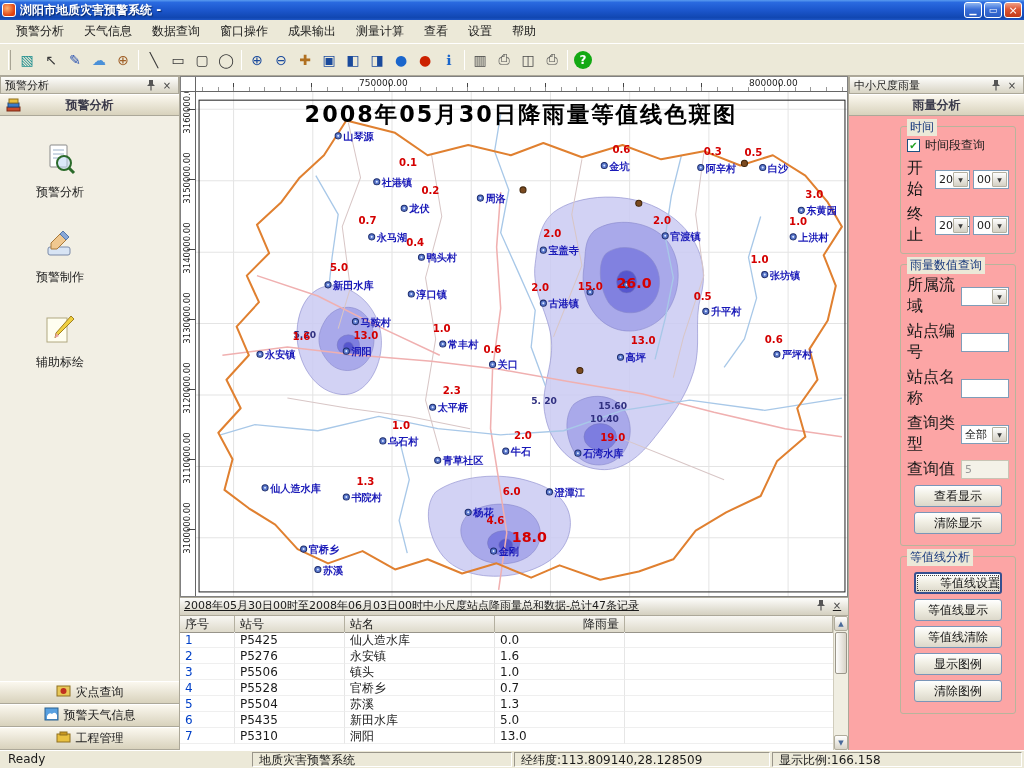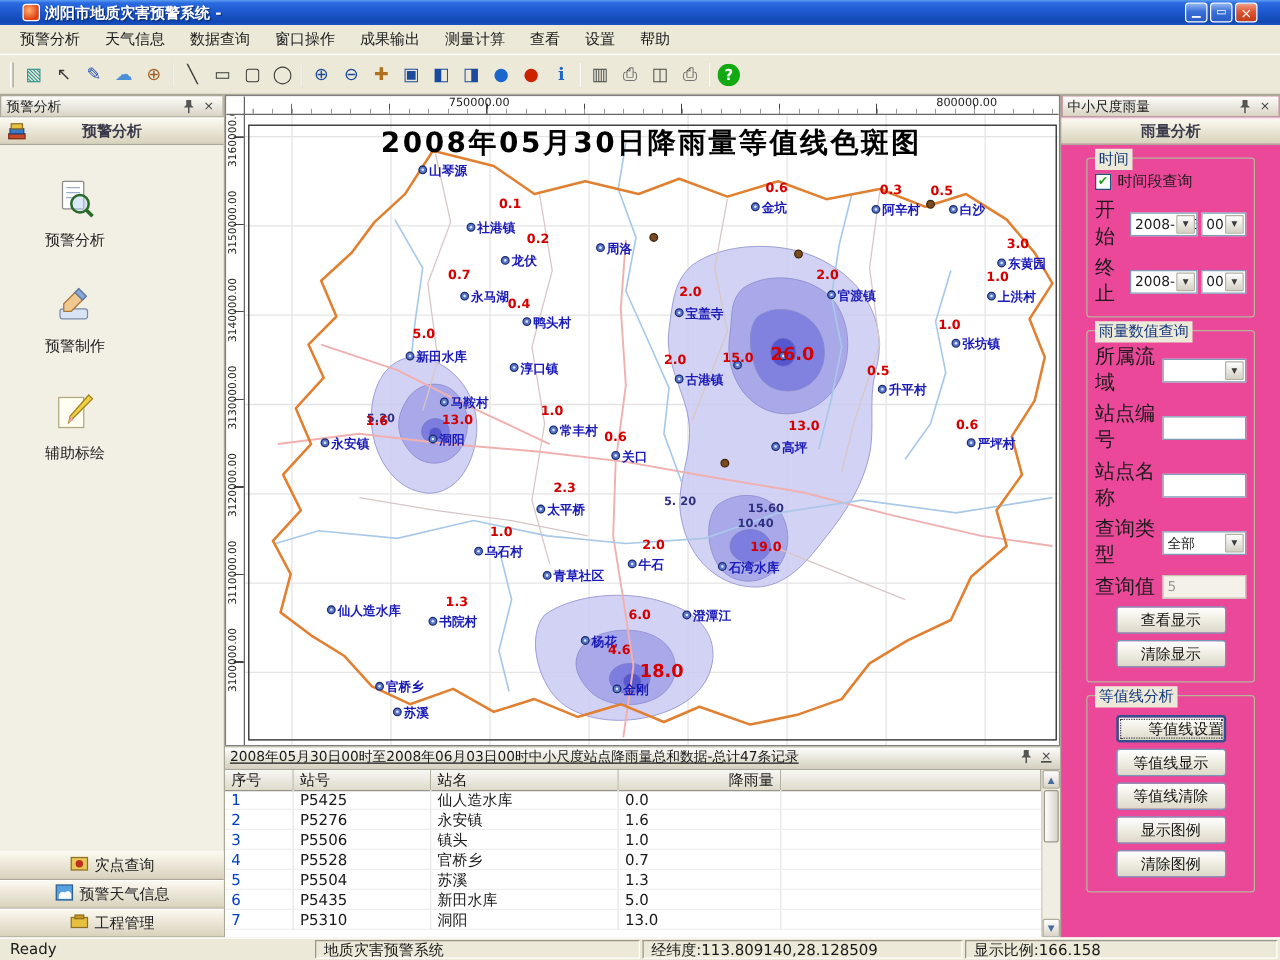--- a/index.html
+++ b/index.html
@@ -1,20 +1,20 @@
 <!DOCTYPE html>
 <html><head>
 <meta charset="utf-8">
 <style>
 *{margin:0;padding:0;box-sizing:border-box;font-family:"DejaVu Sans","Liberation Sans",sans-serif;}
 html,body{width:1024px;height:768px;overflow:hidden;background:#ECE9D8;}
 #app{position:relative;width:1024px;height:768px;font-size:12px;color:#1a1a1a;background:#ECE9D8;}
 
 
-.titlebar{position:absolute;left:0;top:0;right:0;height:20px;display:flex;align-items:center;padding:0 18px;
+.titlebar{position:absolute;left:0;top:0;right:0;height:20px;display:flex;align-items:center;padding:0 2px;
  background:linear-gradient(180deg,#5a9cf0 0%,#2a6ae0 12%,#1c57cd 50%,#1147b2 88%,#1d55c4 100%);color:#fff;}
 .app-icon{width:14px;height:14px;border-radius:3px;margin-right:4px;
  background:radial-gradient(circle at 35% 35%,#ffb070,#e04010 70%);border:1px solid #fff;}
 .titlebar .title{flex:1;font-weight:bold;font-size:12px;text-shadow:1px 1px 1px #0a2a6a;white-space:nowrap;overflow:hidden;}
 .win-btn{width:18px;height:16px;margin-left:2px;border-radius:3px;border:1px solid #fff;display:flex;align-items:center;justify-content:center;
  font-size:9px;color:#fff;background:linear-gradient(180deg,#8fb6f2,#3a6fd8 45%,#2a5cc4);}
 .win-btn.close{background:linear-gradient(180deg,#f0a088,#dd5533 45%,#c23a18);font-size:11px;}
 
 
 .menubar{position:absolute;top:20px;left:0;right:0;height:24px;display:flex;align-items:center;padding-left:6px;background:#ECE9D8;border-bottom:1px solid #fff;}
@@ -69,22 +69,22 @@
 .gh .gc{height:17px;background:linear-gradient(180deg,#F8F7F3,#DEDACB);border-right:1px solid #b4b0a0;border-bottom:1px solid #98948a;font-size:12px;}
 .gc{padding:0 5px;font-size:12px;line-height:16px;border-right:1px solid #e6e6e6;border-bottom:1px solid #efefef;overflow:hidden;white-space:nowrap;}
 .gc.num{color:#0040c8;}
 .vscroll{position:absolute;right:0;top:18px;bottom:0;width:15px;background:#F0EEE2;border-left:1px solid #d0ccbc;display:flex;flex-direction:column;}
 .sb-btn{height:15px;display:flex;align-items:center;justify-content:center;font-size:7px;color:#4a6a9a;
  background:linear-gradient(180deg,#fff,#d8d4c8);border:1px solid #b0ac9c;border-radius:2px;}
 .sb-track{flex:1;position:relative;}
 .sb-thumb{position:absolute;left:1px;right:1px;top:1px;height:42px;background:linear-gradient(90deg,#fdfdfd,#d8d4c8);border:1px solid #9a968a;border-radius:2px;}
 
 
-.right-panel{width:176px;display:flex;flex-direction:column;background:#ec4899;border-left:1px solid #ACA899;}
-.rp-body{flex:1;padding:10px 20px 4px;overflow:hidden;}
+.right-panel{width:176px;display:flex;flex-direction:column;background:#fca5a5;border-left:1px solid #ACA899;}
+.rp-body{flex:1;padding:10px 8px 4px;overflow:hidden;margin-left:43px;}
 .groupbox{position:relative;border:1px solid #b8b49c;border-radius:3px;padding:10px 6px 6px;margin-bottom:10px;}
 .gb-label{position:absolute;top:-8px;left:6px;background:#ECE9D8;padding:0 3px;font-size:12px;color:#16387c;}
 .frow{display:flex;align-items:center;margin-bottom:4px;}
 .flabel{width:54px;font-size:16px;flex:none;}
 .flabel.w28{width:28px;}
 .cb{width:13px;height:13px;border:1px solid #1C5180;background:#fff;display:flex;align-items:center;justify-content:center;font-size:10px;color:#21A121;margin-right:5px;flex:none;}
 .cb-label{font-size:12px;}
 .combo,.tinput{flex:1;height:19px;border:1px solid #7F9DB9;background:#fff;font-size:11px;display:flex;align-items:center;padding-left:3px;position:relative;min-width:0;}
 .combo .combo-val{flex:1;overflow:hidden;white-space:nowrap;}
 .combo .dd{position:absolute;right:1px;top:1px;bottom:1px;width:15px;display:flex;align-items:center;justify-content:center;font-size:6px;color:#3a3a3a;

